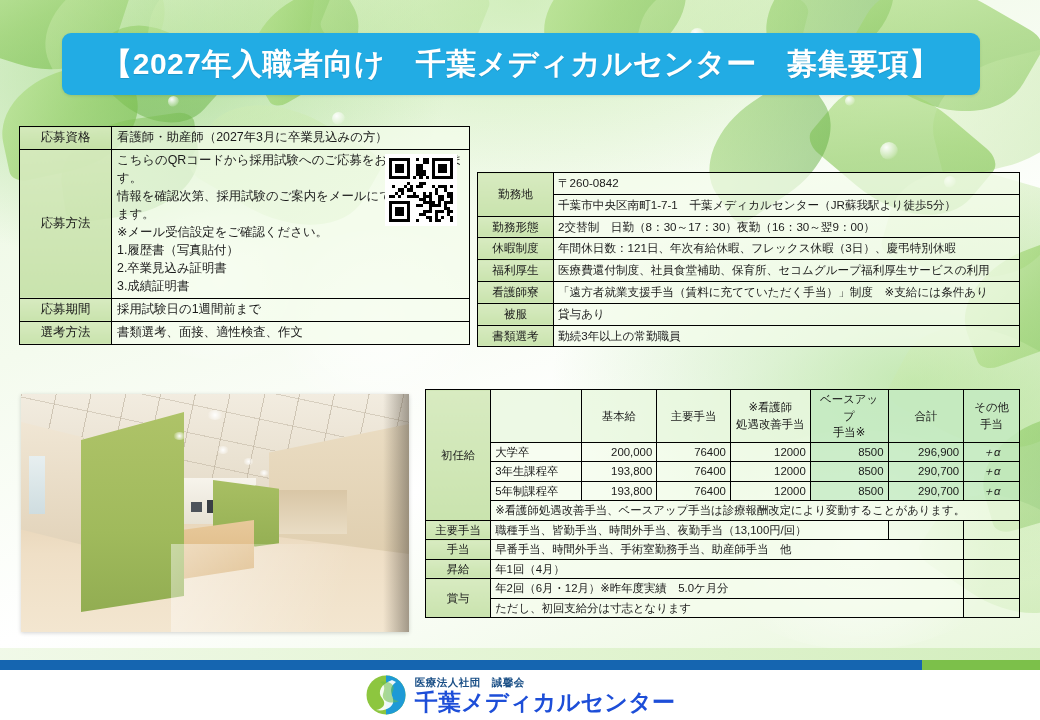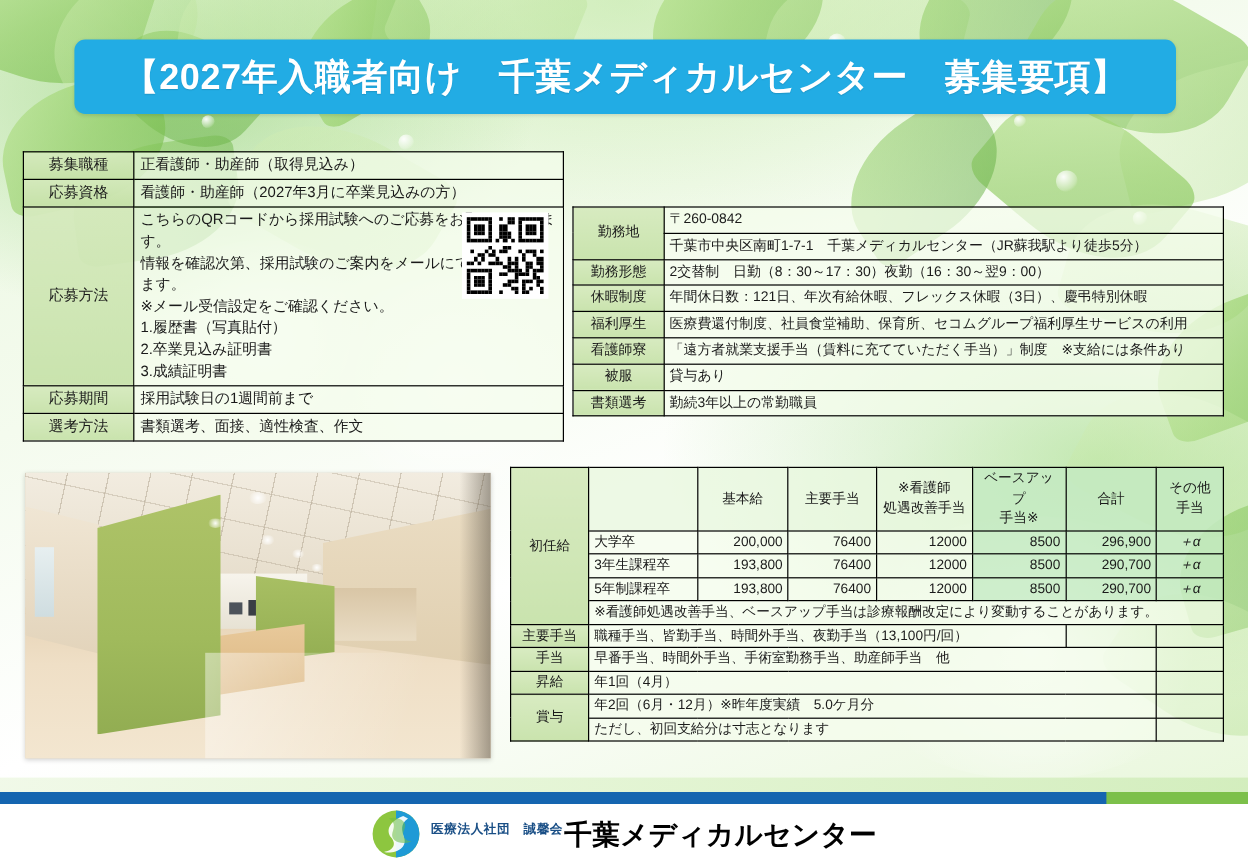--- a/index.html
+++ b/index.html
@@ -202,26 +202,26 @@
     position: absolute; left: 0; top: 648px; width: 1040px; height: 12px;
     background: linear-gradient(90deg, #eef8e4 0%, #dff3cd 55%, #cfecb8 100%);
     opacity: .85;
   }
   .footer {
     position: absolute; left: 0; top: 670px; width: 1040px; height: 50px;
     background: #ffffff; display: flex; align-items: center; justify-content: center;
   }
   .logo-wrap { display: flex; align-items: center; gap: 8px; }
   .logo-mark { width: 42px; height: 42px; flex: 0 0 42px; }
-  .logo-text { display: flex; flex-direction: row; gap: 1px; justify-content: center; }
+  .logo-text { display: flex; flex-direction: column; gap: 1px; justify-content: center; }
   .logo-sub {
     font-size: 10.5px; color: #1a4f86; font-weight: bold; letter-spacing: .5px;
   }
   .logo-main {
-    font-size: 23px; color: #000000; font-weight: bold; letter-spacing: .3px;
+    font-size: 23px; color: #1d4ed8; font-weight: bold; letter-spacing: .3px;
     line-height: 1;
   }
 </style>
 </head>
 <body>
 
 <div id="page">
 
   <div class="bg-layer">
     <div class="bg-base"></div>
@@ -263,24 +263,20 @@
     <div class="banner-text">【2027年入職者向け　千葉メディカルセンター　募集要項】</div>
   </div>
 
   <table class="tbl" id="tbl-left">
     <colgroup>
         <col class="c1">
         <col>
       </colgroup>
     <tbody>
       <tr>
-        <td class="lbl">募集職種</td>
-        <td class="val">正看護師・助産師（取得見込み）</td>
-      </tr>
-      <tr>
         <td class="lbl">応募資格</td>
         <td class="val">看護師・助産師（2027年3月に卒業見込みの方）</td>
       </tr>
       <tr>
         <td class="lbl">応募方法</td>
         <td class="val qr-cell multi">
           <div>こちらのQRコードから採用試験へのご応募をお願いいたします。</div>
           <div>情報を確認次第、採用試験のご案内をメールにて送信いたします。</div>
           <div>※メール受信設定をご確認ください。</div>
           <div>1.履歴書（写真貼付）</div>

